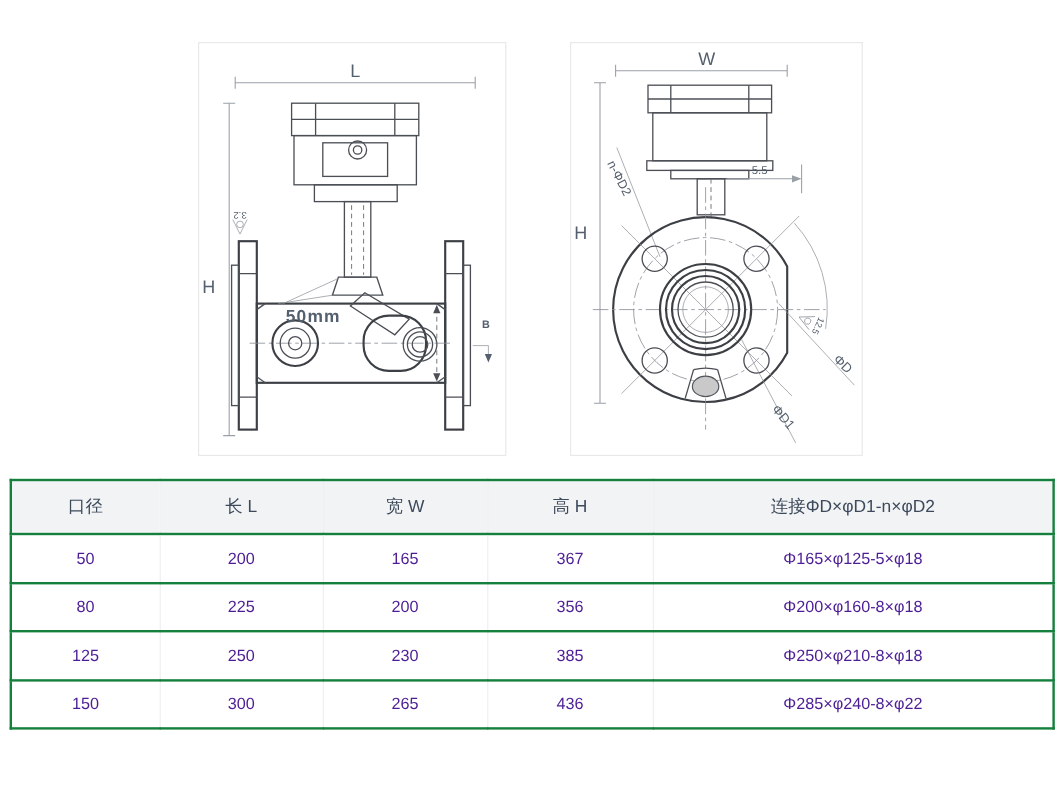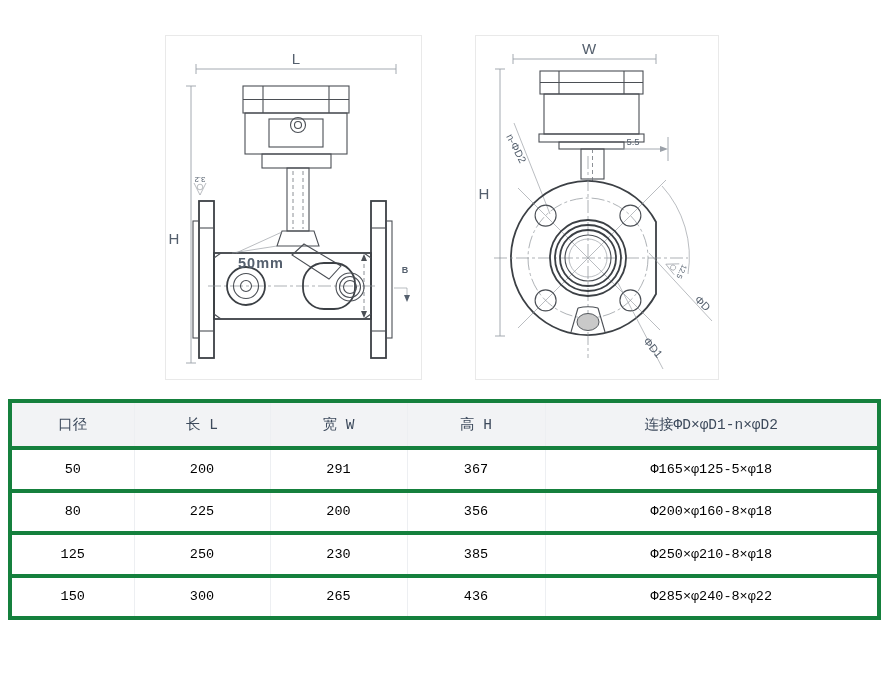--- a/index.html
+++ b/index.html
@@ -18,22 +18,22 @@
   .ln2{stroke:#3c4045;stroke-width:1.8;fill:none;}
   .cl{stroke:#8b9097;stroke-width:0.7;fill:none;stroke-dasharray:13 3 3 3;}
   .dash{stroke:#6f747b;stroke-width:0.8;fill:none;stroke-dasharray:4 3;}
 
   
   #spec-table{position:absolute;left:8px;top:399px;width:869px;border-collapse:collapse;
               table-layout:fixed;}
   #spec-table th,#spec-table td{border:1px solid #edeff2;text-align:center;vertical-align:middle;
               overflow:hidden;white-space:nowrap;}
   #spec-table th{background:#f2f3f5;color:#3d4a5c;font-weight:500;font-size:14.5px;height:41px;}
-  #spec-table td{background:#ffffff;color:#000000;font-weight:400;font-size:13.5px;height:36.5px;}
-  #spec-table tr{border:4px solid #15803d;font-family:Liberation Mono, monospace;}
+  #spec-table td{background:#ffffff;color:#4c1d95;font-weight:400;font-size:13.5px;height:36.5px;}
+  #spec-table tr{border:2px solid #15803d;}
 </style>
 </head>
 <body>
 
 <div id="page">
 
   <div class="draw-box" id="draw-left">
     <svg width="253" height="341" viewBox="0 0 253 341">
 
       <g>
@@ -228,21 +228,21 @@
         <th>长 L</th>
         <th>宽 W</th>
         <th>高 H</th>
         <th>连接ΦD×φD1-n×φD2</th>
       </tr>
     </thead>
     <tbody>
       <tr>
         <td>50</td>
         <td>200</td>
-        <td>291</td>
+        <td>165</td>
         <td>367</td>
         <td>Φ165×φ125-5×φ18</td>
       </tr>
       <tr>
         <td>80</td>
         <td>225</td>
         <td>200</td>
         <td>356</td>
         <td>Φ200×φ160-8×φ18</td>
       </tr>

